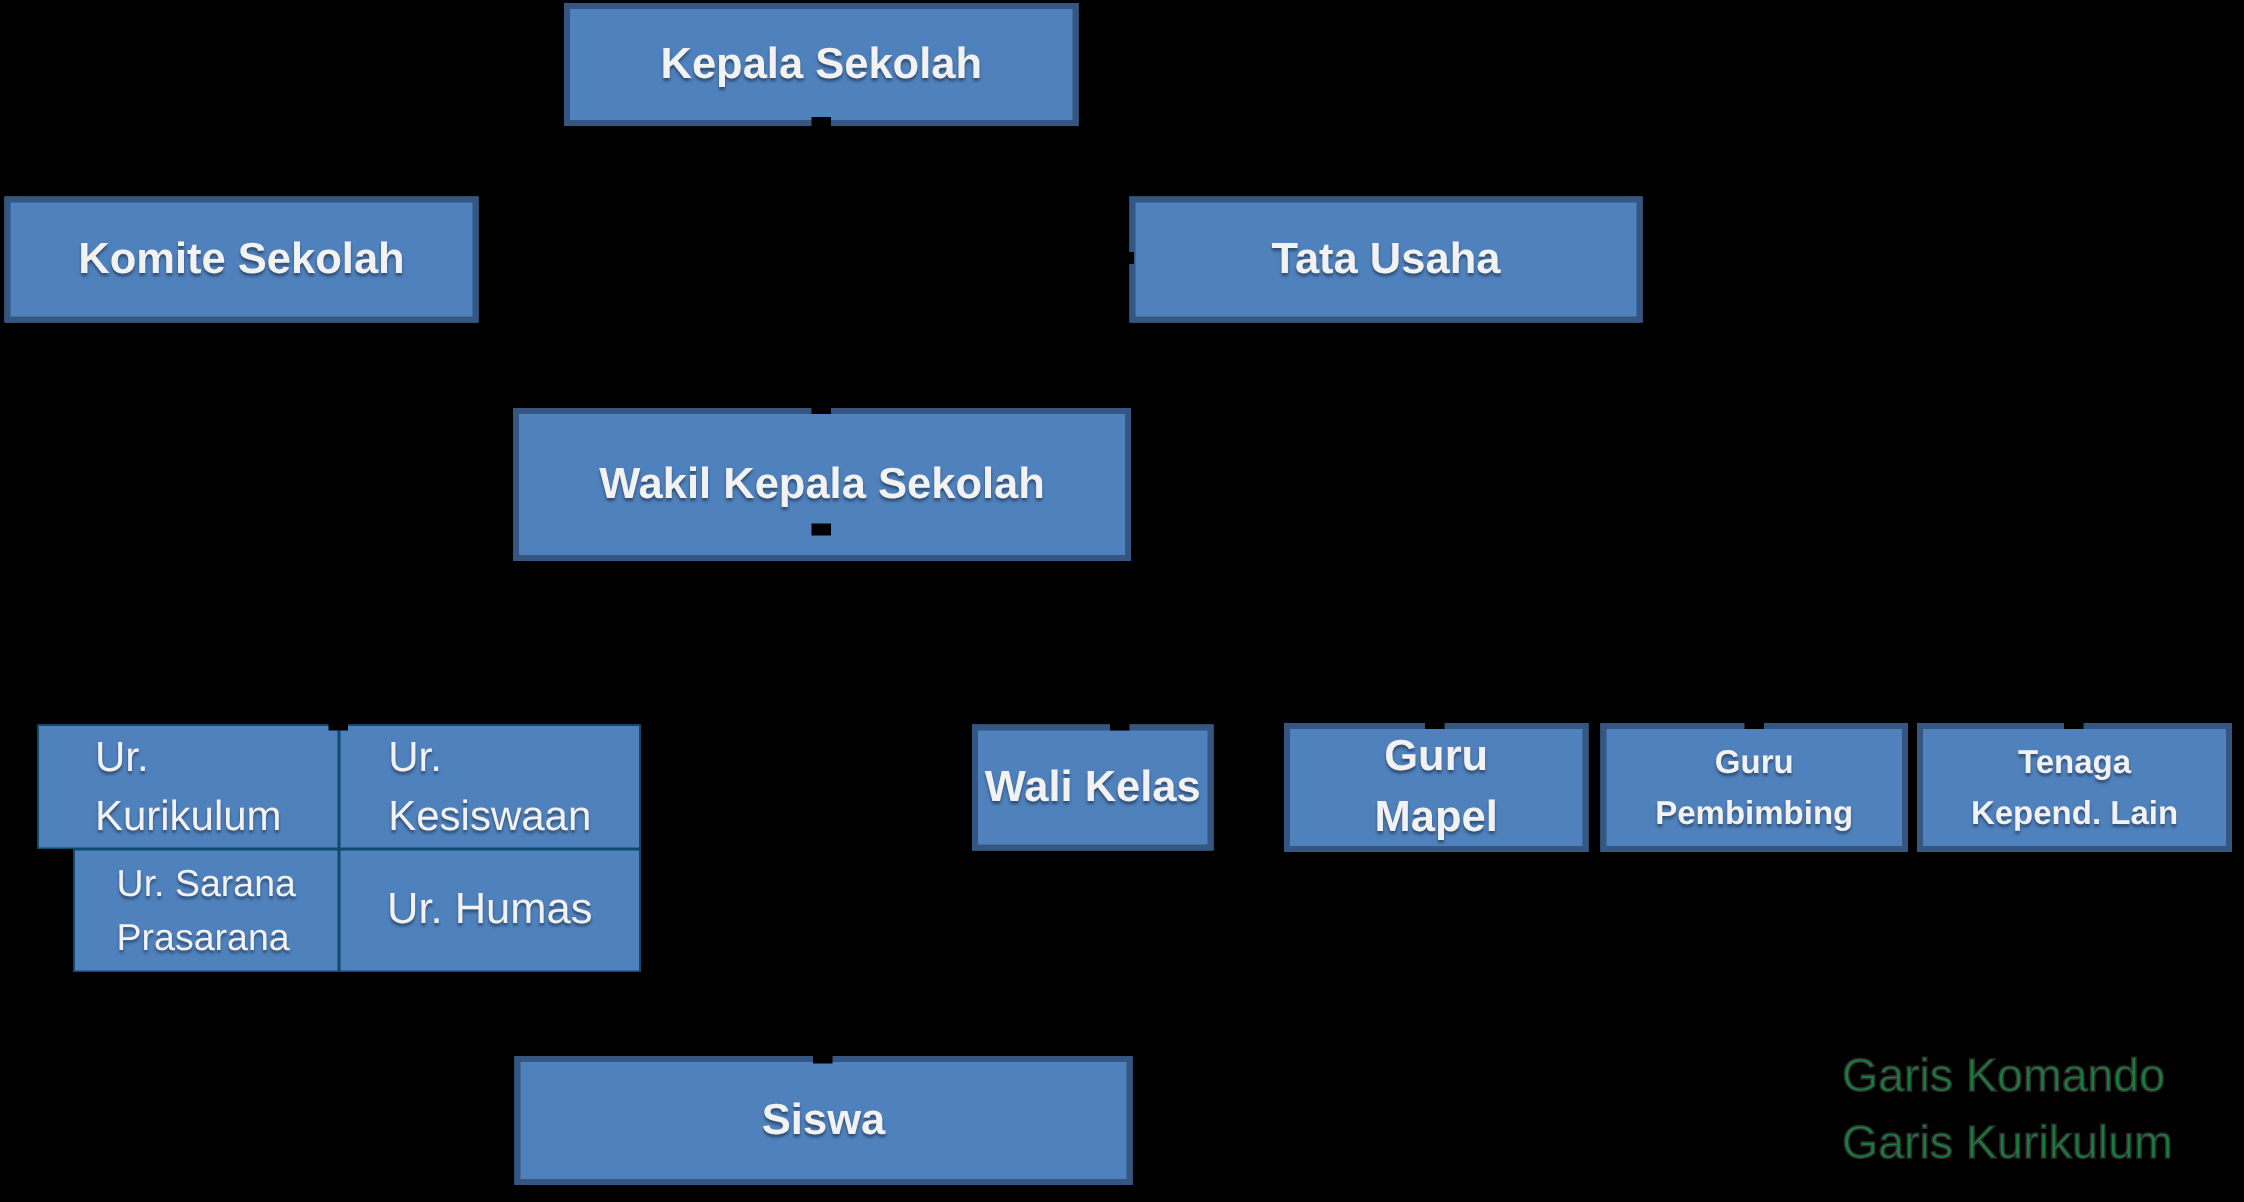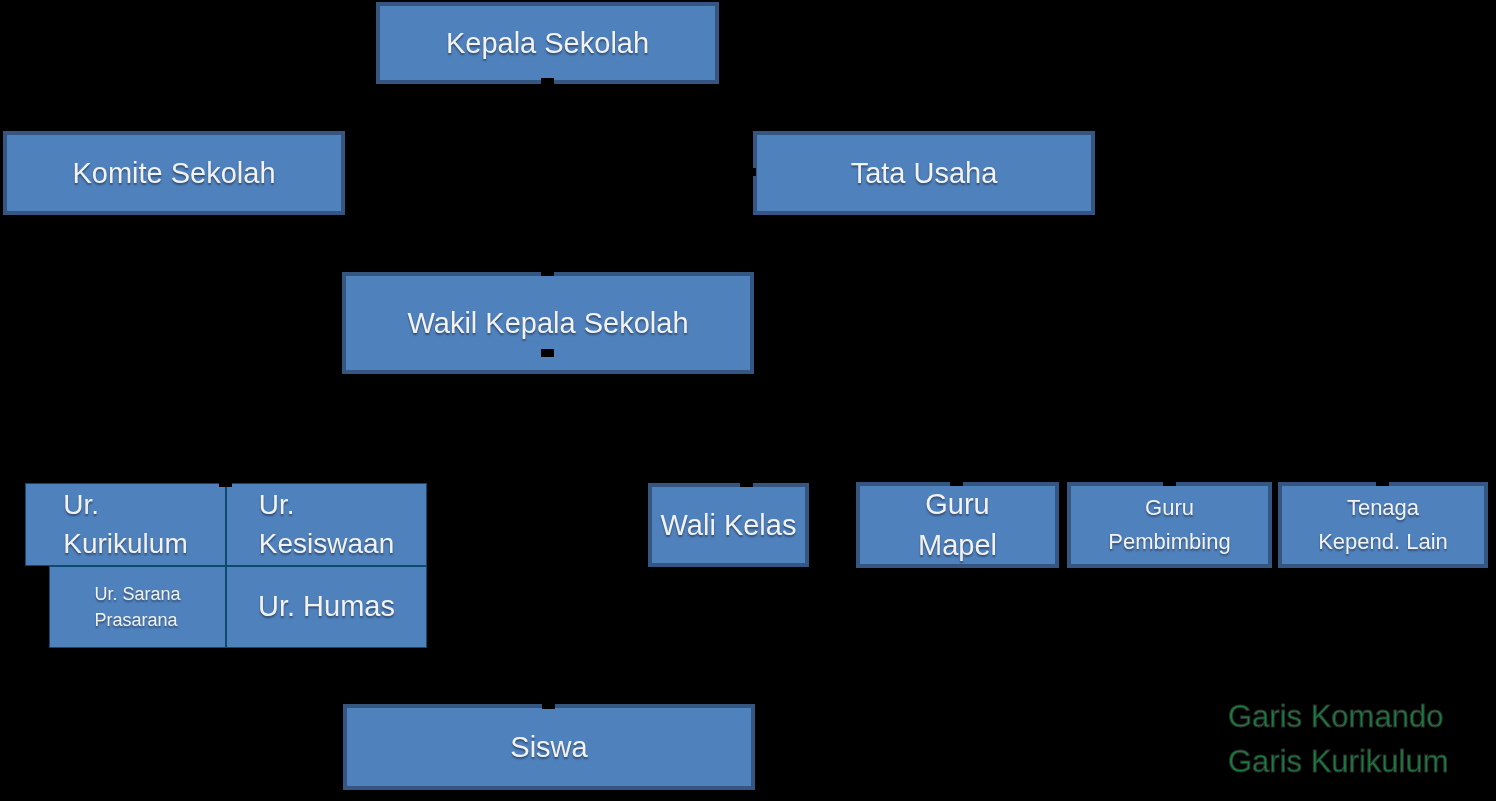--- a/index.html
+++ b/index.html
@@ -23,24 +23,25 @@
     color: #F2F2F2;
     display: flex;
     align-items: center;
     justify-content: center;
     text-align: center;
     white-space: pre-line;
     font-size: 29px;
     line-height: 1.4;
     text-shadow: 0 2px 2px rgba(0,0,0,0.4);
     z-index: 1;
+    font-weight: bold;
   }
   
   .n-kepala      { left: 376px; top: 2px;   width: 343px; height: 82px; }
-  .n-komite      { left: 3px;   top: 131px; width: 342px; height: 84px; }
+  .n-komite      { left: 3px;   top: 131px; width: 316px; height: 84px; }
   .n-tata        { left: 753px; top: 131px; width: 342px; height: 84px; }
   .n-wakil       { left: 342px; top: 272px; width: 412px; height: 102px; }
   .n-wali        { left: 648px; top: 483px; width: 161px; height: 84px; }
   .n-mapel       { left: 856px; top: 482px; width: 203px; height: 86px; }
   .n-pembimbing  { left: 1067px; top: 482px; width: 205px; height: 86px; font-size: 22px; line-height: 1.55; }
   .n-tenaga      { left: 1278px; top: 482px; width: 210px; height: 86px; font-size: 22px; line-height: 1.55; }
   .n-siswa       { left: 343px; top: 704px; width: 412px; height: 86px; }
   
   .urgrid {
     position: absolute;
@@ -57,21 +58,21 @@
     border: 1px solid #0c4a6e;
     color: #F2F2F2;
     display: flex;
     align-items: center;
     justify-content: center;
     white-space: pre-line;
     font-size: 28px;
     line-height: 1.4;
     text-shadow: 0 2px 2px rgba(0,0,0,0.4);
   }
-  .urgrid .cell.c-sarana { font-size: 18px; line-height: 1.45; margin-left: 24px; }
+  .urgrid .cell.c-sarana { font-size: 25px; line-height: 1.45; margin-left: 24px; }
   .urgrid .cell.c-humas  { font-size: 29px; }
   
   .stub {
     position: absolute;
     background: #000;
     z-index: 3;
   }
   .s-kepala-bottom   { left: 541px;  top: 78px;  width: 13px; height: 9px; }
   .s-tata-left       { left: 746px;  top: 168px; width: 10px; height: 8px; }
   .s-wakil-top       { left: 541px;  top: 268px; width: 13px; height: 8px; }

